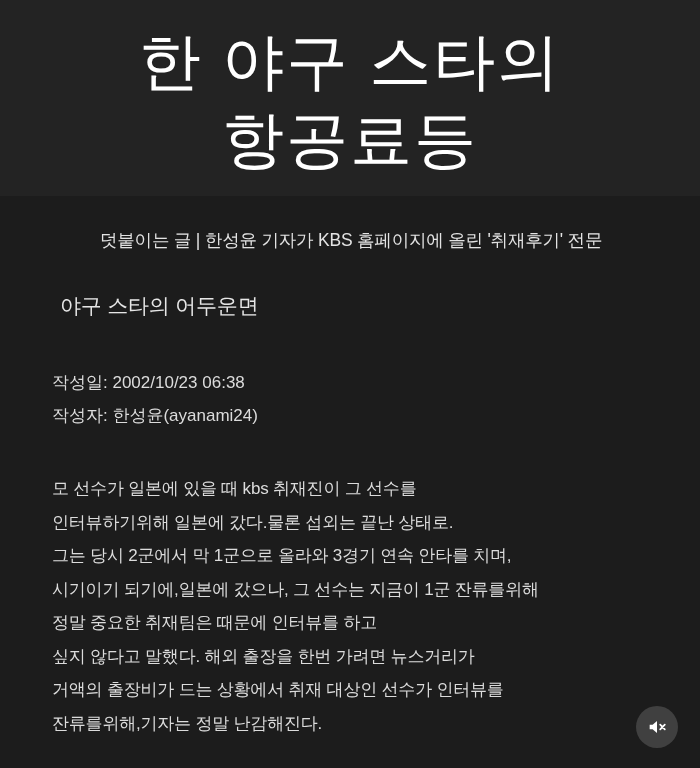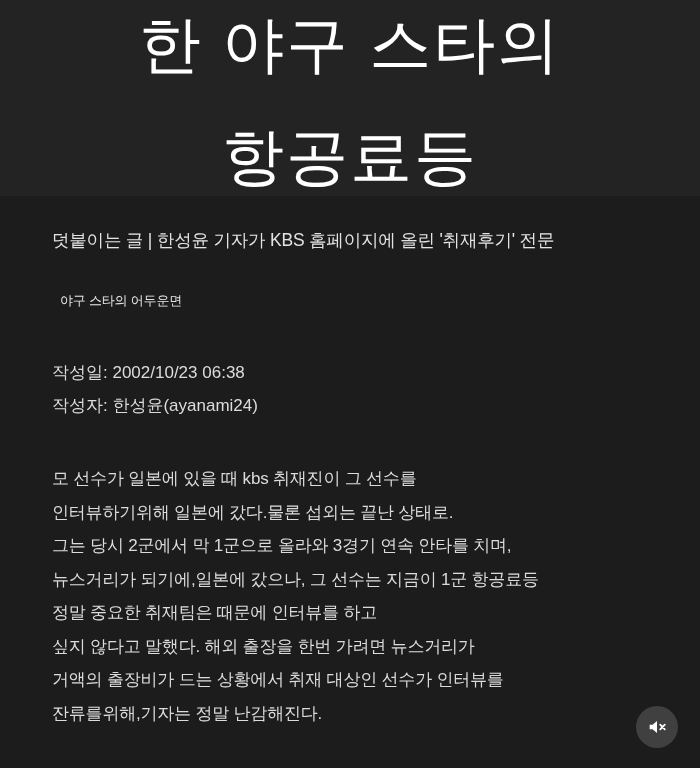--- a/index.html
+++ b/index.html
@@ -25,21 +25,21 @@
   }
   
   .title-block {
     position: relative;
     width: 100%;
     height: 196px;
     background: #232323;
     display: flex;
     flex-direction: column;
     align-items: center;
-    justify-content: space-between;
+    justify-content: center;
     padding-top: 6px;
     box-sizing: border-box;
   }
   .title-line {
     color: #ffffff;
     font-size: 62px;
     line-height: 78px;
     font-weight: 400;
     letter-spacing: 2px;
     text-align: center;
@@ -49,26 +49,27 @@
     padding: 0 52px;
     box-sizing: border-box;
     background: #1c1c1c;
   }
   .subhead {
     font-size: 17.5px;
     color: #e3e3e3;
     padding-top: 32px;
     letter-spacing: -0.2px;
     white-space: nowrap;
+    margin-left: 48px;
   }
   .divider-space {
     height: 30px;
   }
   .doc-title {
-    font-size: 13px;
+    font-size: 21px;
     color: #e6e6e6;
     padding-left: 8px;
     padding-top: 10px;
     letter-spacing: -0.2px;
   }
   .meta {
     padding-top: 46px;
     font-size: 17px;
     color: #dcdcdc;
     line-height: 33px;
@@ -121,21 +122,21 @@
 
     <div class="meta">
       <div>작성일: 2002/10/23 06:38</div>
       <div>작성자: 한성윤(ayanami24)</div>
     </div>
 
     <div class="paragraph">
       <span class="ln">모 선수가 일본에 있을 때 kbs 취재진이 그 선수를</span>
       <span class="ln">인터뷰하기위해 일본에 갔다.물론 섭외는 끝난 상태로.</span>
       <span class="ln">그는 당시 2군에서 막 1군으로 올라와 3경기 연속 안타를 치며,</span>
-      <span class="ln">뉴스거리가 되기에,일본에 갔으나, 그 선수는 지금이 1군 항공료등</span>
+      <span class="ln">시기이기 되기에,일본에 갔으나, 그 선수는 지금이 1군 잔류를위해</span>
       <span class="ln">정말 중요한 취재팀은 때문에 인터뷰를 하고</span>
       <span class="ln">싶지 않다고 말했다. 해외 출장을 한번 가려면 뉴스거리가</span>
       <span class="ln">거액의 출장비가 드는 상황에서 취재 대상인 선수가 인터뷰를</span>
       <span class="ln">잔류를위해,기자는 정말 난감해진다.</span>
     </div>
 
   </div>
 
   <div class="mute-button">
     <span>

